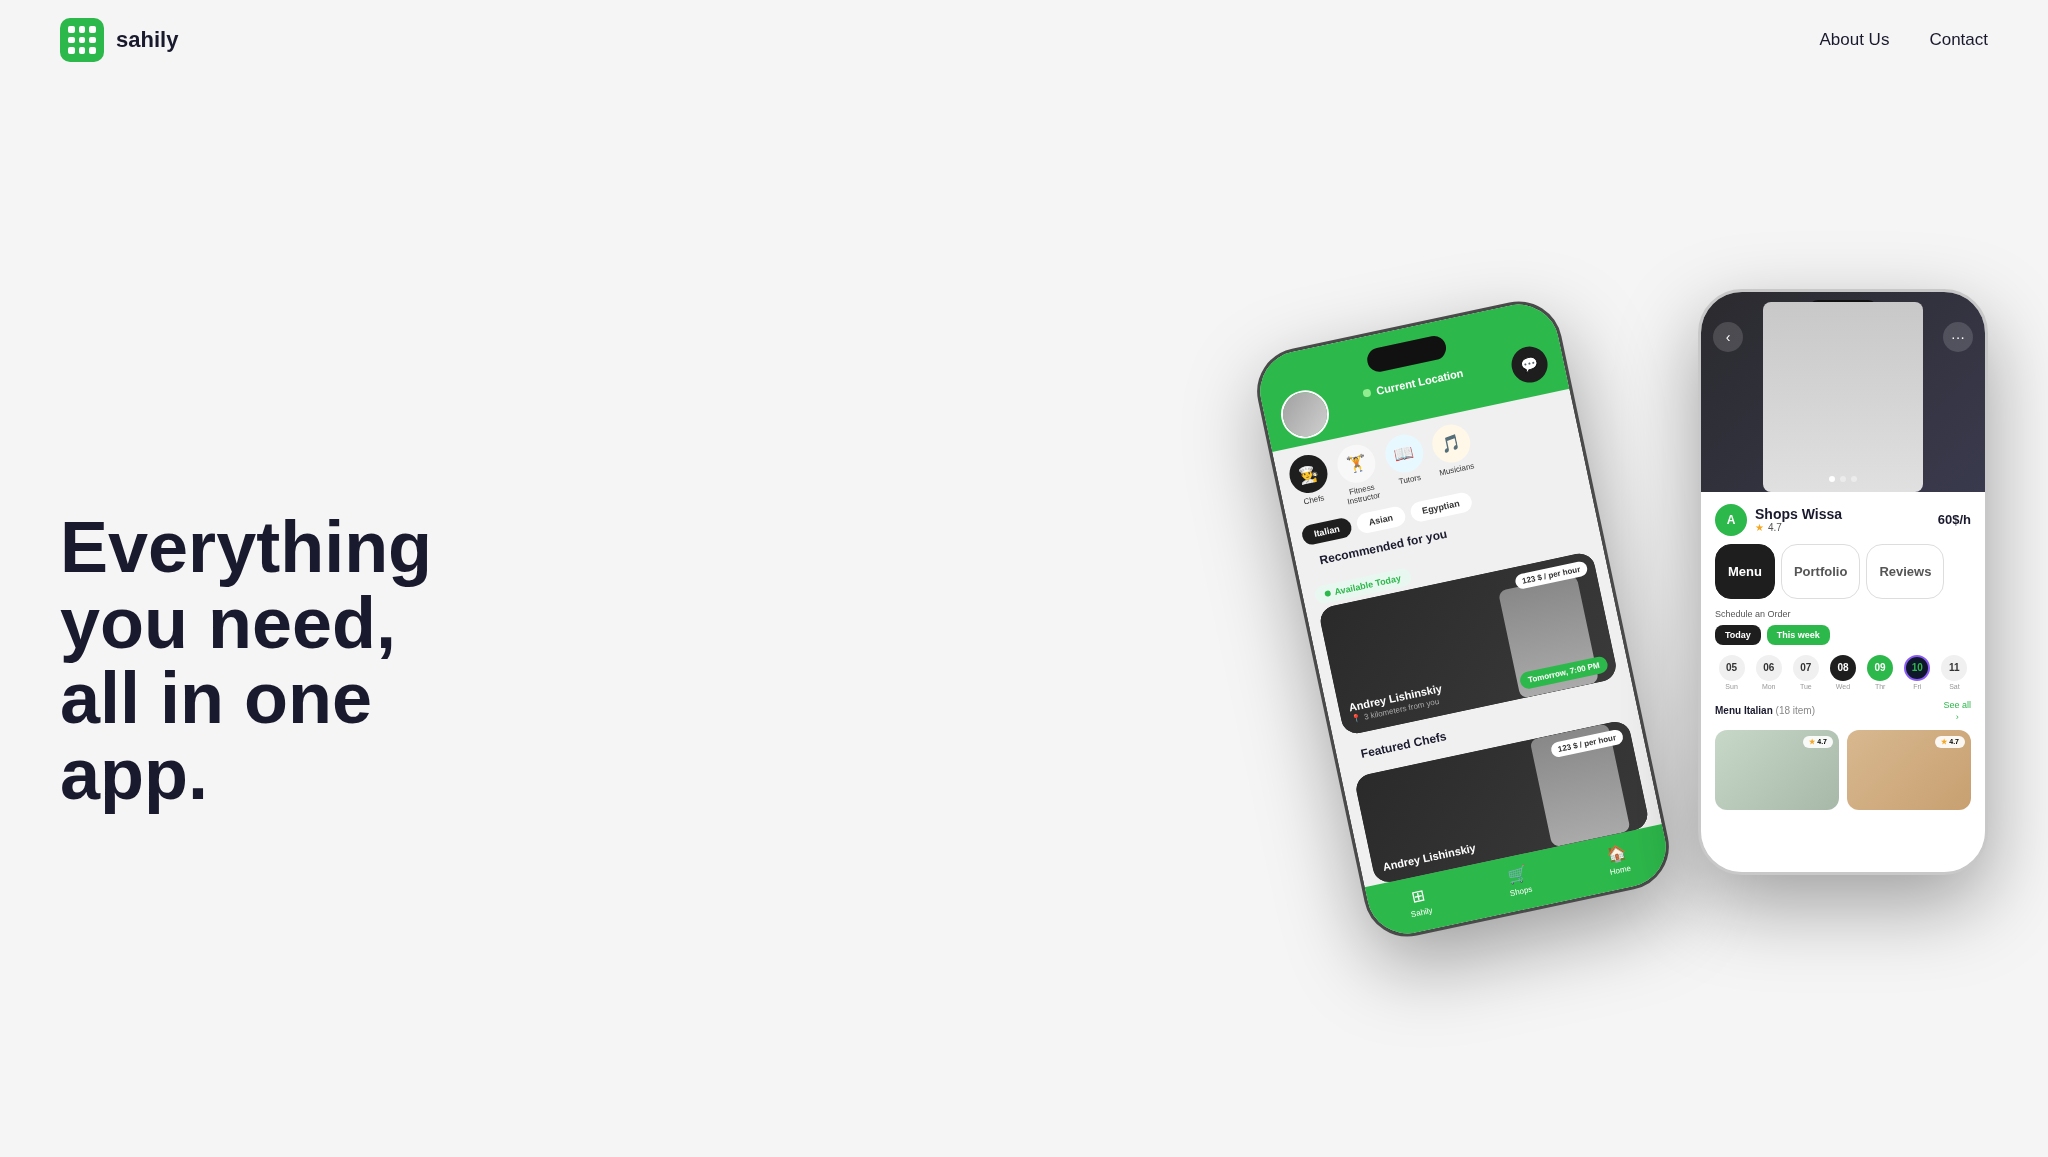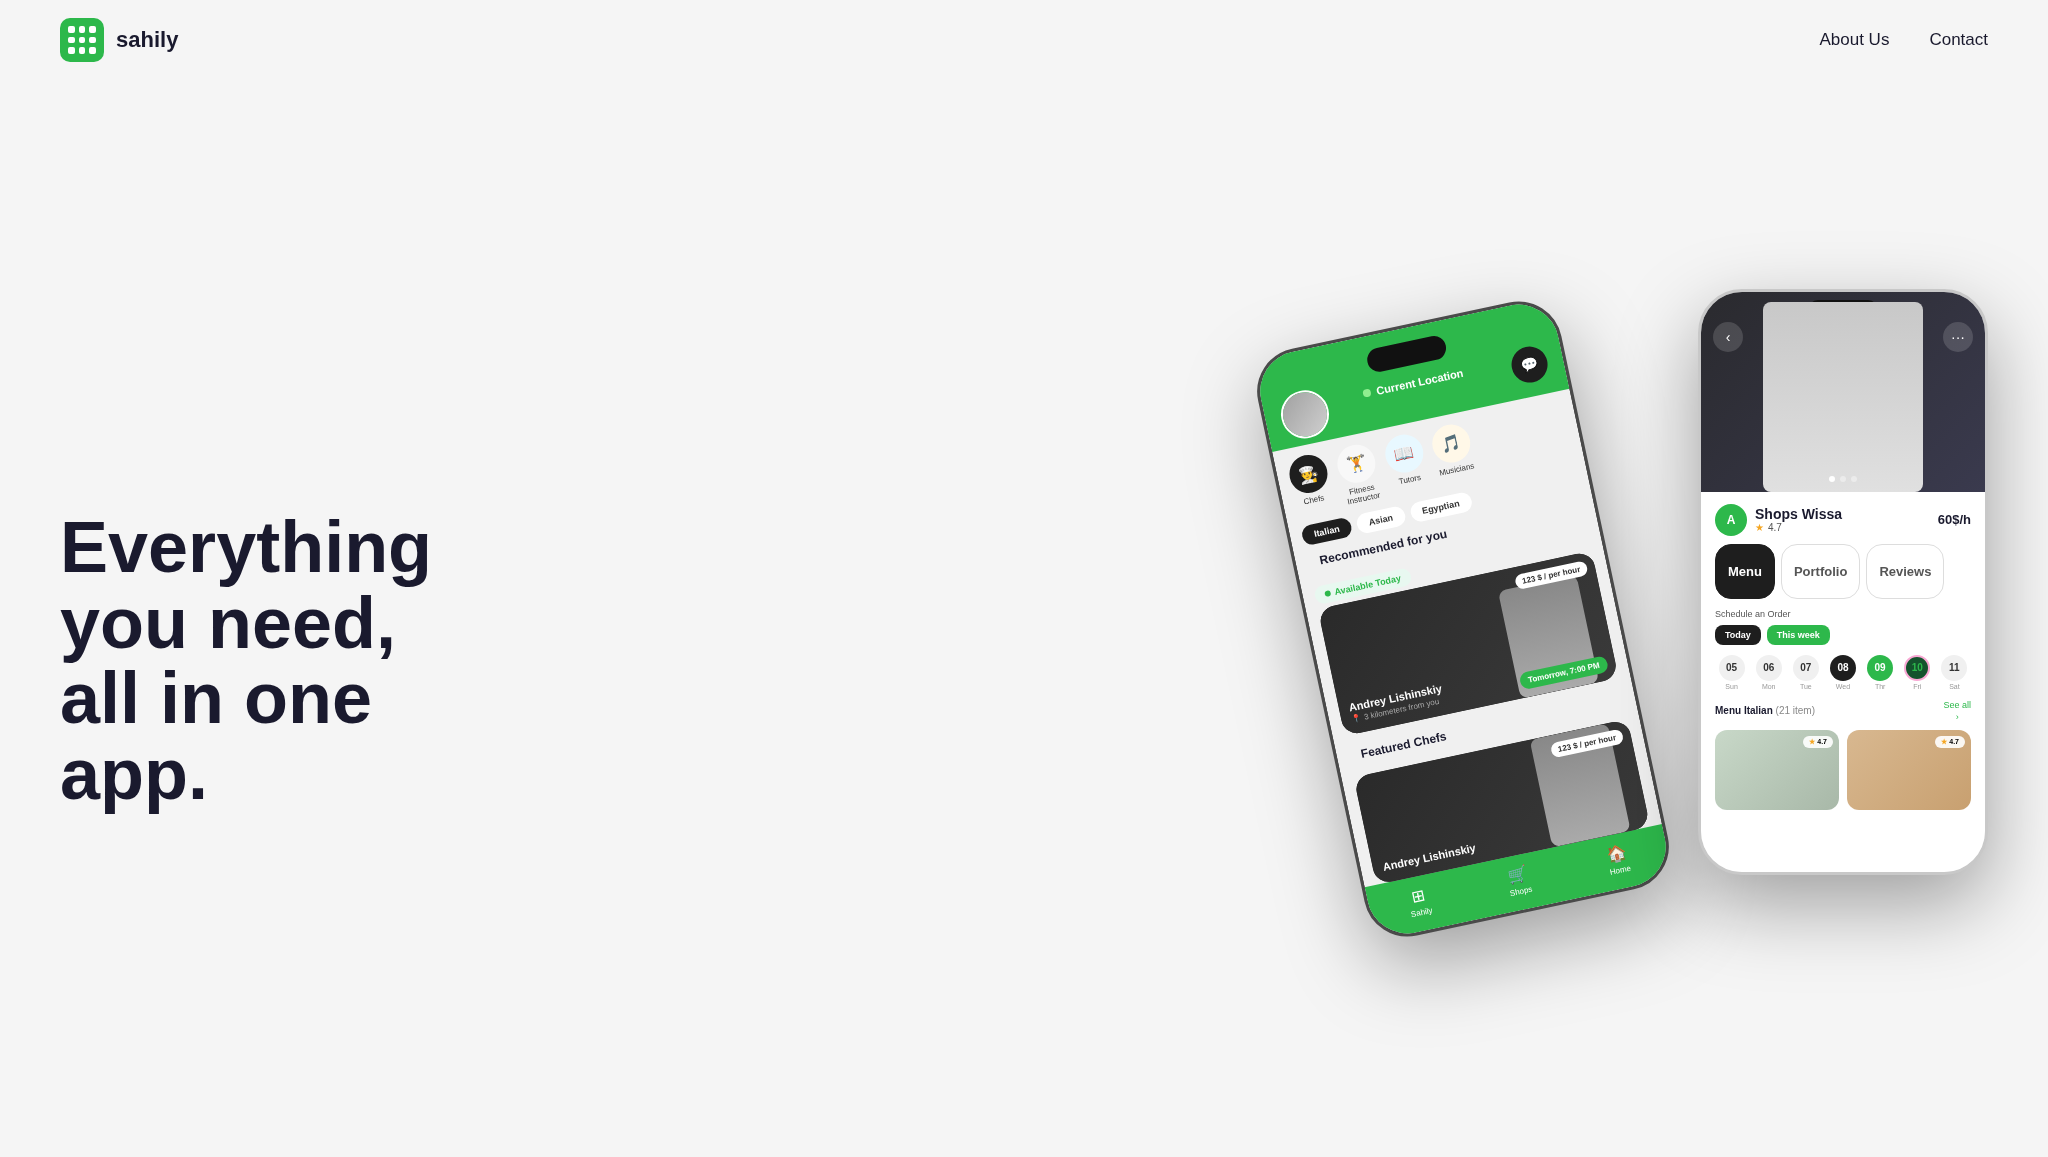--- a/index.html
+++ b/index.html
@@ -512,21 +512,21 @@
       display: flex;
       align-items: center;
       justify-content: center;
       font-size: 10px;
       font-weight: 700;
       background: #f0f0f0;
       color: #333;
     }
     .p2-day-num.active-green { background: #2db84b; color: white; }
     .p2-day-num.active-dark { background: #1e1e1e; color: white; }
-    .p2-day-num.active-outline { background: #14532d; border: 2px solid #f9a8d4; color: #2db84b; }
+    .p2-day-num.active-outline { background: #0f172a; border: 2px solid #8b5cf6; color: #2db84b; }
     .p2-day-label { font-size: 7px; color: #999; }
 
     
     .p2-menu-header {
       display: flex;
       justify-content: space-between;
       align-items: center;
       margin-bottom: 8px;
     }
     .p2-menu-title {
@@ -819,21 +819,21 @@
               </div>
               <div class="p2-day">
                 <div class="p2-day-num">11</div>
                 <div class="p2-day-label">Sat</div>
               </div>
             </div>
 
             <div class="p2-menu-header">
               <div class="p2-menu-title">
                 <span>Menu Italian</span>
-                <span style="font-weight:400;color:#888;">(21 item)</span>
+                <span style="font-weight:400;color:#888;">(18 item)</span>
               </div>
               <div class="p2-see-all">
                 <span>See all</span>
                 <span>›</span>
               </div>
             </div>
 
             <div class="p2-food-cards">
               <div class="p2-food-card">
                 <div class="p2-food-rating">

